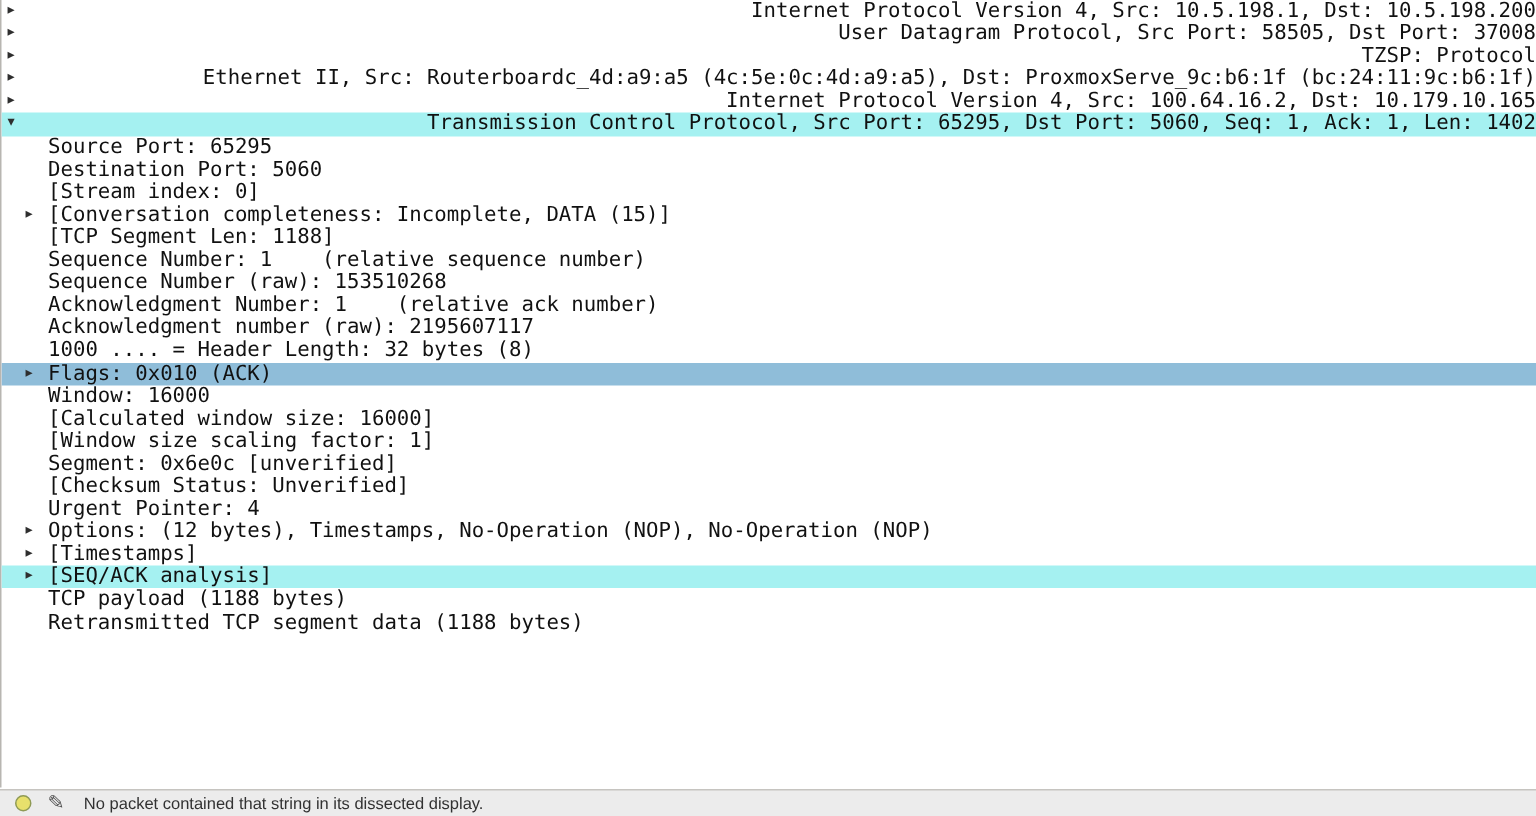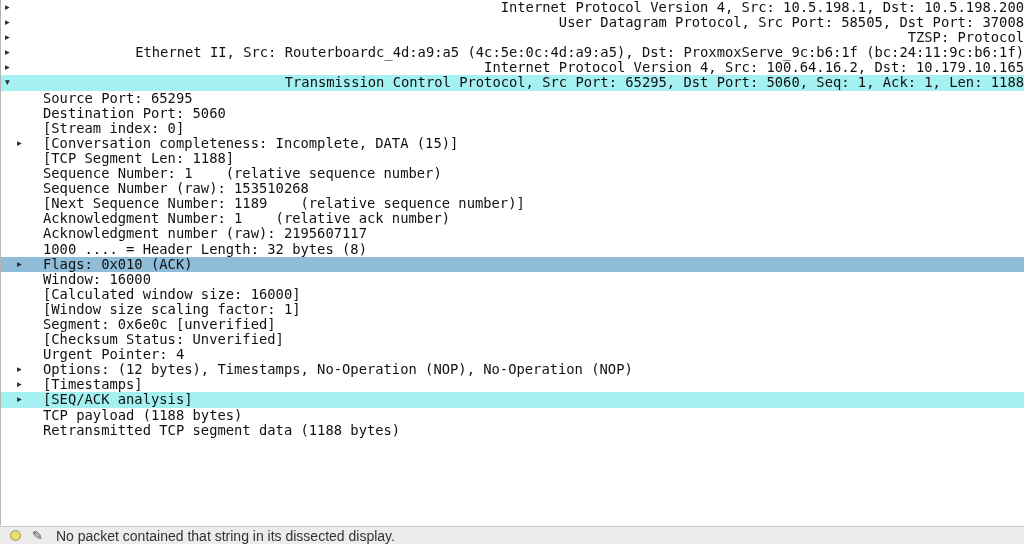--- a/index.html
+++ b/index.html
@@ -20,63 +20,62 @@
   }
   .row.hl-cyan     { background:var(--hl-cyan); }
   .row.hl-selected { background:var(--hl-selected); }
   .arrow {
     position:absolute; top:0; height:15.1px; line-height:14.5px;
     font-family:"DejaVu Sans", sans-serif; font-size:9.5px; color:#2e2e2e;
   }
   .lvl1 .arrow { left:4px; }
   .lvl2 .arrow { left:16px; }
   .lvl1 .rowtext { display:block; padding-left:16px;text-align:right; }
-  .lvl2 .rowtext { display:block; padding-left:42px; }
+  .lvl2 .rowtext { display:block; padding-left:31px; }
   #statusbar {
     position:absolute; left:0; bottom:0; width:1024px; height:18px;
     background:#ececec; border-top:1px solid #c6c4c0;
     display:flex; align-items:center;
     font-family:"Liberation Sans","DejaVu Sans",sans-serif;
   }
   #expert-dot {
     width:11px; height:11px; border-radius:50%;
     background:#e8e06c; border:1.5px solid #8f9a55;
     margin-left:10px; flex:0 0 auto; cursor:pointer;
   }
   #comment-pencil {
     margin-left:11px; flex:0 0 auto;
     font-family:"DejaVu Sans",sans-serif;
     font-size:13px; line-height:13px; color:#4f4f4f;
     transform:scaleX(1.05); cursor:pointer;
   }
   #status-msg {
-    margin-left:13px; font-size:14px; color:#323232;
+    margin-left:13px; font-size:11px; color:#323232;
     white-space:nowrap;
   }
 </style>
 </head>
 <body>
 
 <div id="app">
 
   <div id="tree">
       <div class="row lvl1"><span class="arrow">▸</span><span class="rowtext">Internet Protocol Version 4, Src: 10.5.198.1, Dst: 10.5.198.200</span></div>
       <div class="row lvl1"><span class="arrow">▸</span><span class="rowtext">User Datagram Protocol, Src Port: 58505, Dst Port: 37008</span></div>
       <div class="row lvl1"><span class="arrow">▸</span><span class="rowtext">TZSP: Protocol</span></div>
       <div class="row lvl1"><span class="arrow">▸</span><span class="rowtext">Ethernet II, Src: Routerboardc_4d:a9:a5 (4c:5e:0c:4d:a9:a5), Dst: ProxmoxServe_9c:b6:1f (bc:24:11:9c:b6:1f)</span></div>
       <div class="row lvl1"><span class="arrow">▸</span><span class="rowtext">Internet Protocol Version 4, Src: 100.64.16.2, Dst: 10.179.10.165</span></div>
-      <div class="row lvl1 hl-cyan"><span class="arrow">▾</span><span class="rowtext">Transmission Control Protocol, Src Port: 65295, Dst Port: 5060, Seq: 1, Ack: 1, Len: 1188</span></div>
+      <div class="row lvl1 hl-cyan"><span class="arrow">▾</span><span class="rowtext">Transmission Control Protocol, Src Port: 65295, Dst Port: 5060, Seq: 1, Ack: 1, Len: 1402</span></div>
       <div class="row lvl2"><span class="rowtext">Source Port: 65295</span></div>
       <div class="row lvl2"><span class="rowtext">Destination Port: 5060</span></div>
       <div class="row lvl2"><span class="rowtext">[Stream index: 0]</span></div>
       <div class="row lvl2"><span class="arrow">▸</span><span class="rowtext">[Conversation completeness: Incomplete, DATA (15)]</span></div>
       <div class="row lvl2"><span class="rowtext">[TCP Segment Len: 1188]</span></div>
       <div class="row lvl2"><span class="rowtext">Sequence Number: 1    (relative sequence number)</span></div>
       <div class="row lvl2"><span class="rowtext">Sequence Number (raw): 153510268</span></div>
-      <div class="row lvl2"><span class="rowtext">[Next Sequence Number: 1189    (relative sequence number)]</span></div>
       <div class="row lvl2"><span class="rowtext">Acknowledgment Number: 1    (relative ack number)</span></div>
       <div class="row lvl2"><span class="rowtext">Acknowledgment number (raw): 2195607117</span></div>
       <div class="row lvl2"><span class="rowtext">1000 .... = Header Length: 32 bytes (8)</span></div>
       <div class="row lvl2 hl-selected"><span class="arrow">▸</span><span class="rowtext">Flags: 0x010 (ACK)</span></div>
       <div class="row lvl2"><span class="rowtext">Window: 16000</span></div>
       <div class="row lvl2"><span class="rowtext">[Calculated window size: 16000]</span></div>
       <div class="row lvl2"><span class="rowtext">[Window size scaling factor: 1]</span></div>
       <div class="row lvl2"><span class="rowtext">Segment: 0x6e0c [unverified]</span></div>
       <div class="row lvl2"><span class="rowtext">[Checksum Status: Unverified]</span></div>
       <div class="row lvl2"><span class="rowtext">Urgent Pointer: 4</span></div>

